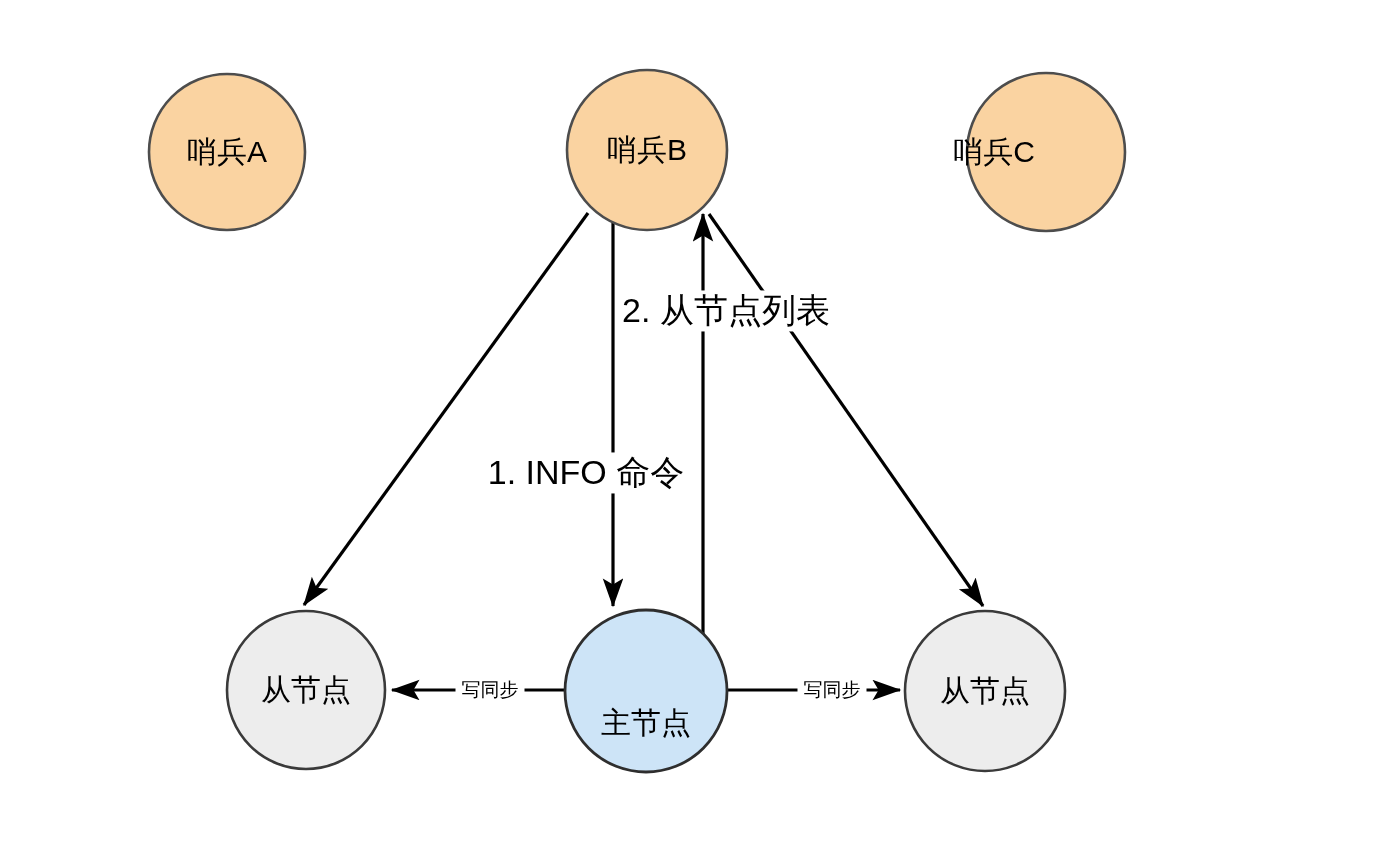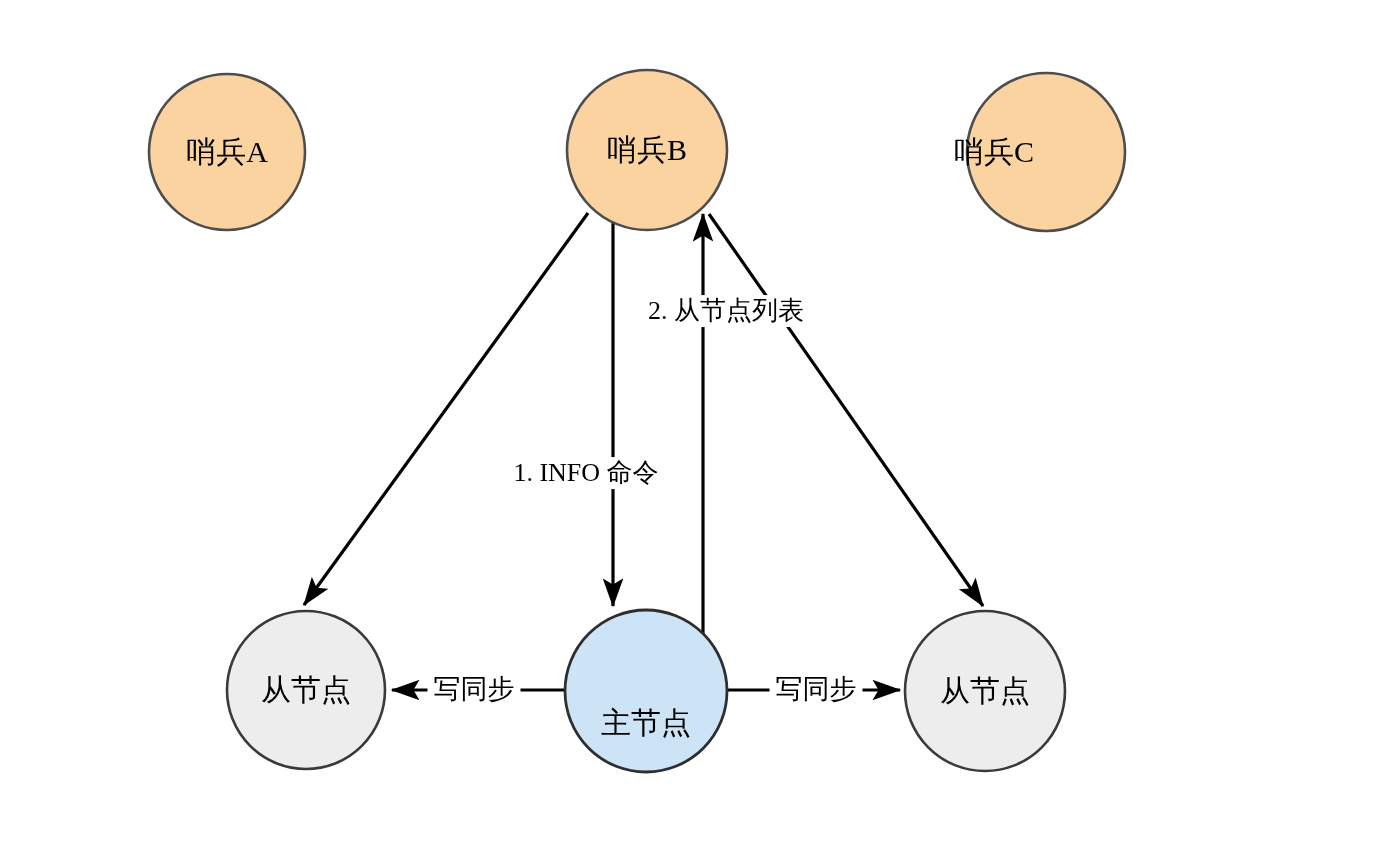--- a/index.html
+++ b/index.html
@@ -6,51 +6,52 @@
     margin: 0;
     padding: 0;
     background: #ffffff;
   }
   #canvas {
     position: relative;
     width: 1147px;
     height: 856px;
     background: #ffffff;
     overflow: hidden;
-    font-family: Liberation Serif, serif;
+    font-family: Liberation Sans, sans-serif;
   }
   svg.layer {
     position: absolute;
     top: 0;
     left: 0;
     width: 1396px;
     height: 856px;
   }
   .node-label {
     position: absolute;
     transform: translate(-50%, -50%);
     font-size: 30px;
     color: #000000;
     white-space: nowrap;
     letter-spacing: 0px;
     pointer-events: none;
   }
   .edge-label {
     position: absolute;
     transform: translate(-50%, -50%);
-    font-size: 26px;
+    font-size: 34px;
     color: #000000;
     white-space: nowrap;
     background: #ffffff;
     padding: 1px 5px;
     line-height: 1.15;
   }
   .edge-label.sync {
-    font-size: 27px;
+    font-size: 19px;
     padding: 2px 6px;
+    margin-left: 16px;
   }
 </style>
 </head>
 <body>
 
 <div id="canvas">
 
   <svg class="layer" viewBox="0 0 1396 856" xmlns="http://www.w3.org/2000/svg">
     <defs>
       <marker id="arrowhead" markerWidth="10" markerHeight="10" refX="8.6" refY="3.2" orient="auto" markerUnits="strokeWidth">

